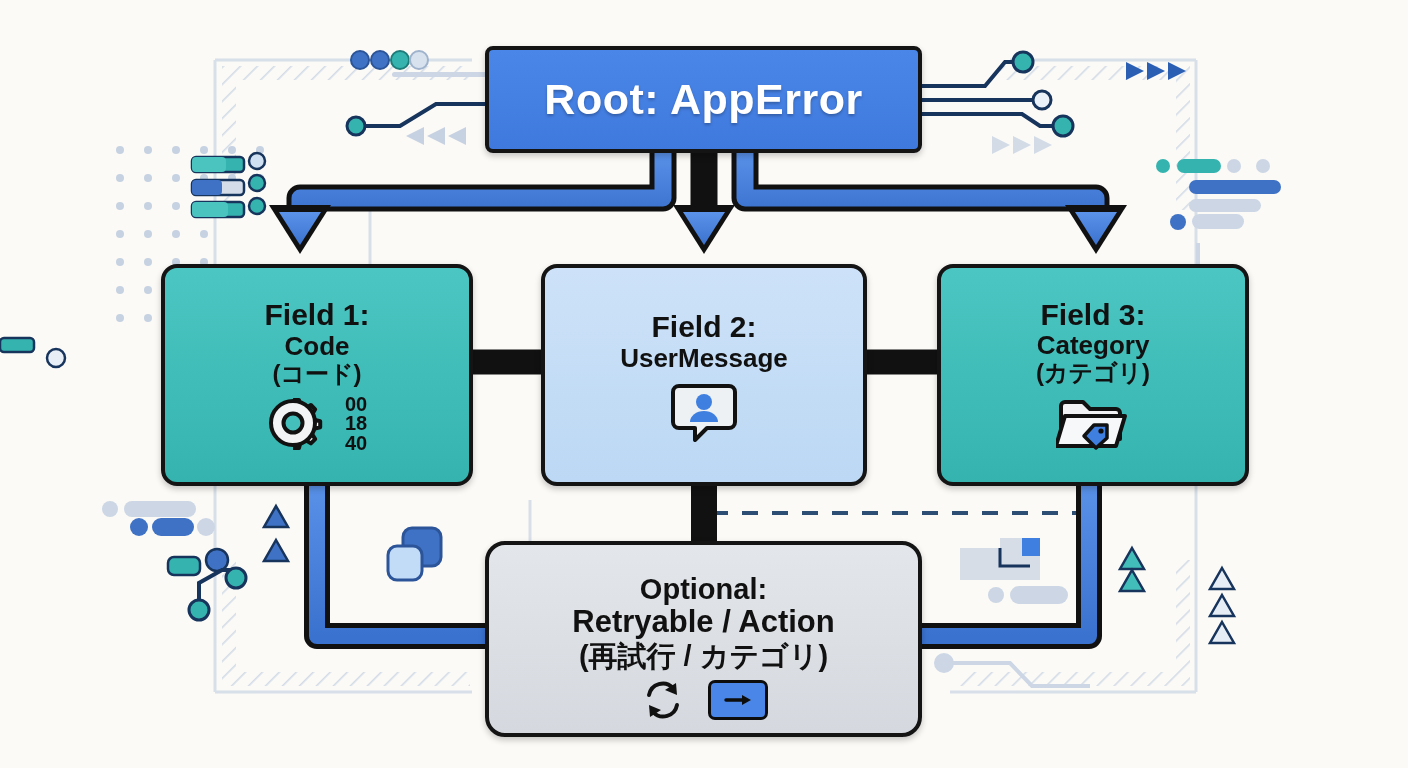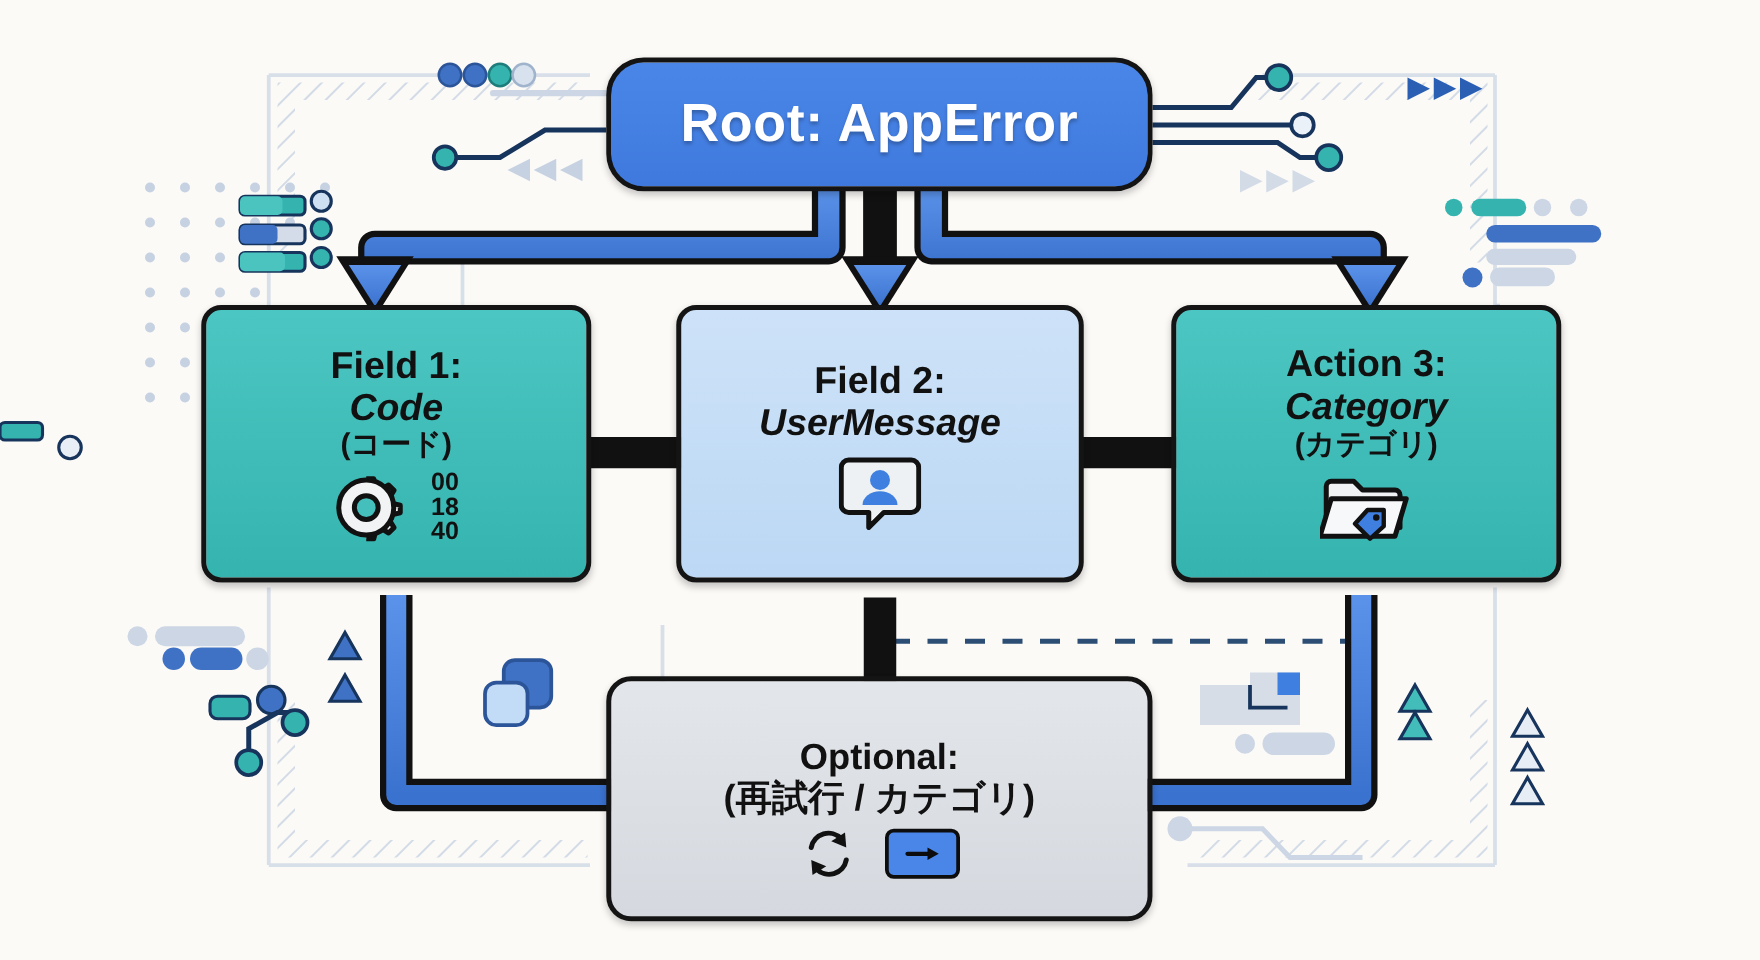--- a/index.html
+++ b/index.html
@@ -26,33 +26,33 @@
     align-items:center;justify-content:center;
     text-align:center;
     z-index:6;
     box-shadow:0 3px 6px rgba(0,0,0,.22);
   }
   .node .line{display:block;line-height:1.12;}
 
   #root-node{
     left:485px;top:46px;width:437px;height:107px;
     background:linear-gradient(180deg,#4a86e8 0%,#3f79dd 100%);
-    border-radius:30px;
+    border-radius:8px;
   }
   #root-node .title{
     color:#ffffff;font-weight:bold;font-size:43px;letter-spacing:.5px;
     text-shadow:0 2px 3px rgba(0,0,0,.25);
   }
 
   .field{
-    width:312px;height:222px;top:244px;
+    width:312px;height:222px;top:264px;
     padding:6px 10px 4px;
   }
   .field .t1{font-size:30px;font-weight:bold;color:#111;}
-  .field .t2{font-size:30px;font-weight:bold;color:#111;font-style:italic;}
+  .field .t2{font-size:26px;font-weight:bold;color:#111;}
   .field .t3{font-size:24px;font-weight:bold;color:#111;}
   .teal{background:linear-gradient(180deg,#4cc6c2 0%,#35b4af 100%);}
   .lightblue{background:linear-gradient(180deg,#cde2f8 0%,#bcd8f4 100%);}
 
   #field1{left:161px;}
   #field2{left:541px;width:326px;}
   #field3{left:937px;}
 
   #optional-node{
     left:485px;top:541px;width:437px;height:196px;
@@ -341,35 +341,36 @@
     <div class="icon-row">
       <svg width="66" height="62" viewBox="0 0 66 62">
         <path d="M8,6 h50 a6,6 0 0 1 6,6 v30 a6,6 0 0 1 -6,6 h-22 l-12,12 v-12 h-16 a6,6 0 0 1 -6,-6 v-30 a6,6 0 0 1 6,-6 z" fill="#eef1f4" stroke="#111" stroke-width="4" stroke-linejoin="round"></path>
         <circle cx="33" cy="22" r="8" fill="#3f7fe0"></circle>
         <path d="M19,42 a14,11 0 0 1 28,0 z" fill="#3f7fe0"></path>
       </svg>
     </div>
   </div>
 
   <div class="node field teal" id="field3">
-    <span class="t1 line">Action 3:</span>
+    <span class="t1 line">Field 3:</span>
     <span class="t2 line">Category</span>
     <span class="t3 line">(カテゴリ)</span>
     <div class="icon-row">
       <svg width="74" height="60" viewBox="0 0 74 60">
         <path d="M5,12 a4,4 0 0 1 4,-4 h18 l7,7 h26 a4,4 0 0 1 4,4 v26 h-59 z" fill="#f0f2f4" stroke="#111" stroke-width="4" stroke-linejoin="round"></path>
         <path d="M9,22 h60 l-9,30 h-60 z" fill="#f6f8fa" stroke="#111" stroke-width="4" stroke-linejoin="round"></path>
         <path d="M28,42 l10,-11 h13 v13 l-11,10 z" fill="#3f7fe0" stroke="#111" stroke-width="3.5" stroke-linejoin="round"></path>
         <circle cx="45" cy="37" r="2.6" fill="#111"></circle>
       </svg>
     </div>
   </div>
 
   <div class="node" id="optional-node">
     <span class="o1 line">Optional:</span>
+    <span class="o2 line">Retryable / Action</span>
     <span class="o3 line">(再試行 / カテゴリ)</span>
     <div class="icon-row">
       <svg width="46" height="42" viewBox="0 0 46 42">
         <path d="M9,16 a14,14 0 0 1 24,-7" fill="none" stroke="#111" stroke-width="4" stroke-linecap="round"></path>
         <polygon points="36,4 37,16 25,11" fill="#111"></polygon>
         <path d="M37,26 a14,14 0 0 1 -24,7" fill="none" stroke="#111" stroke-width="4" stroke-linecap="round"></path>
         <polygon points="10,38 9,26 21,31" fill="#111"></polygon>
       </svg>
       <div class="arrow-btn">
         <svg width="30" height="18" viewBox="0 0 30 18">

